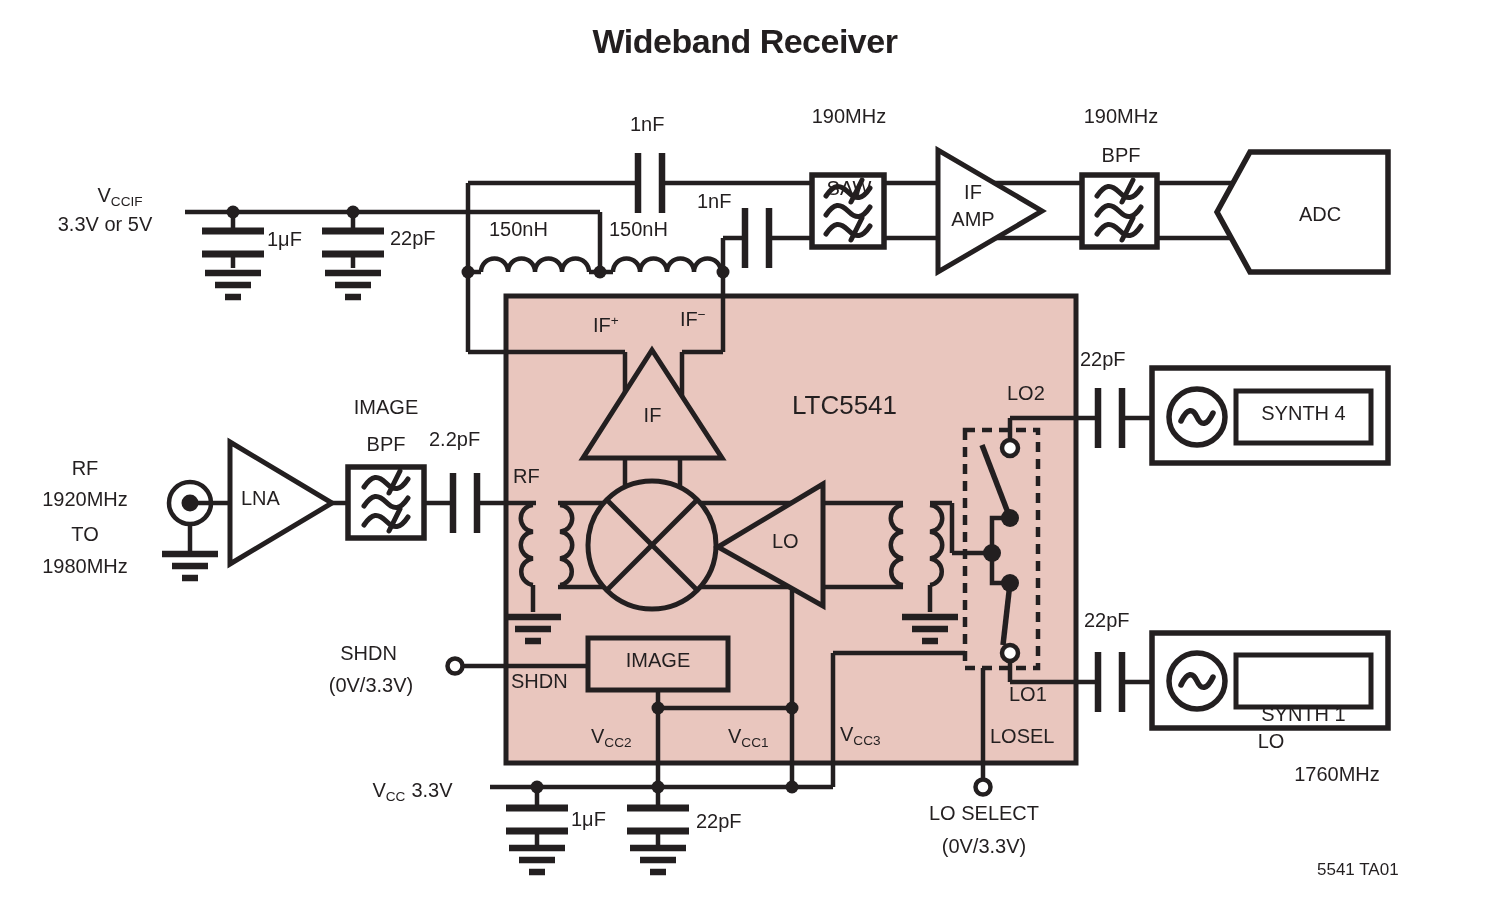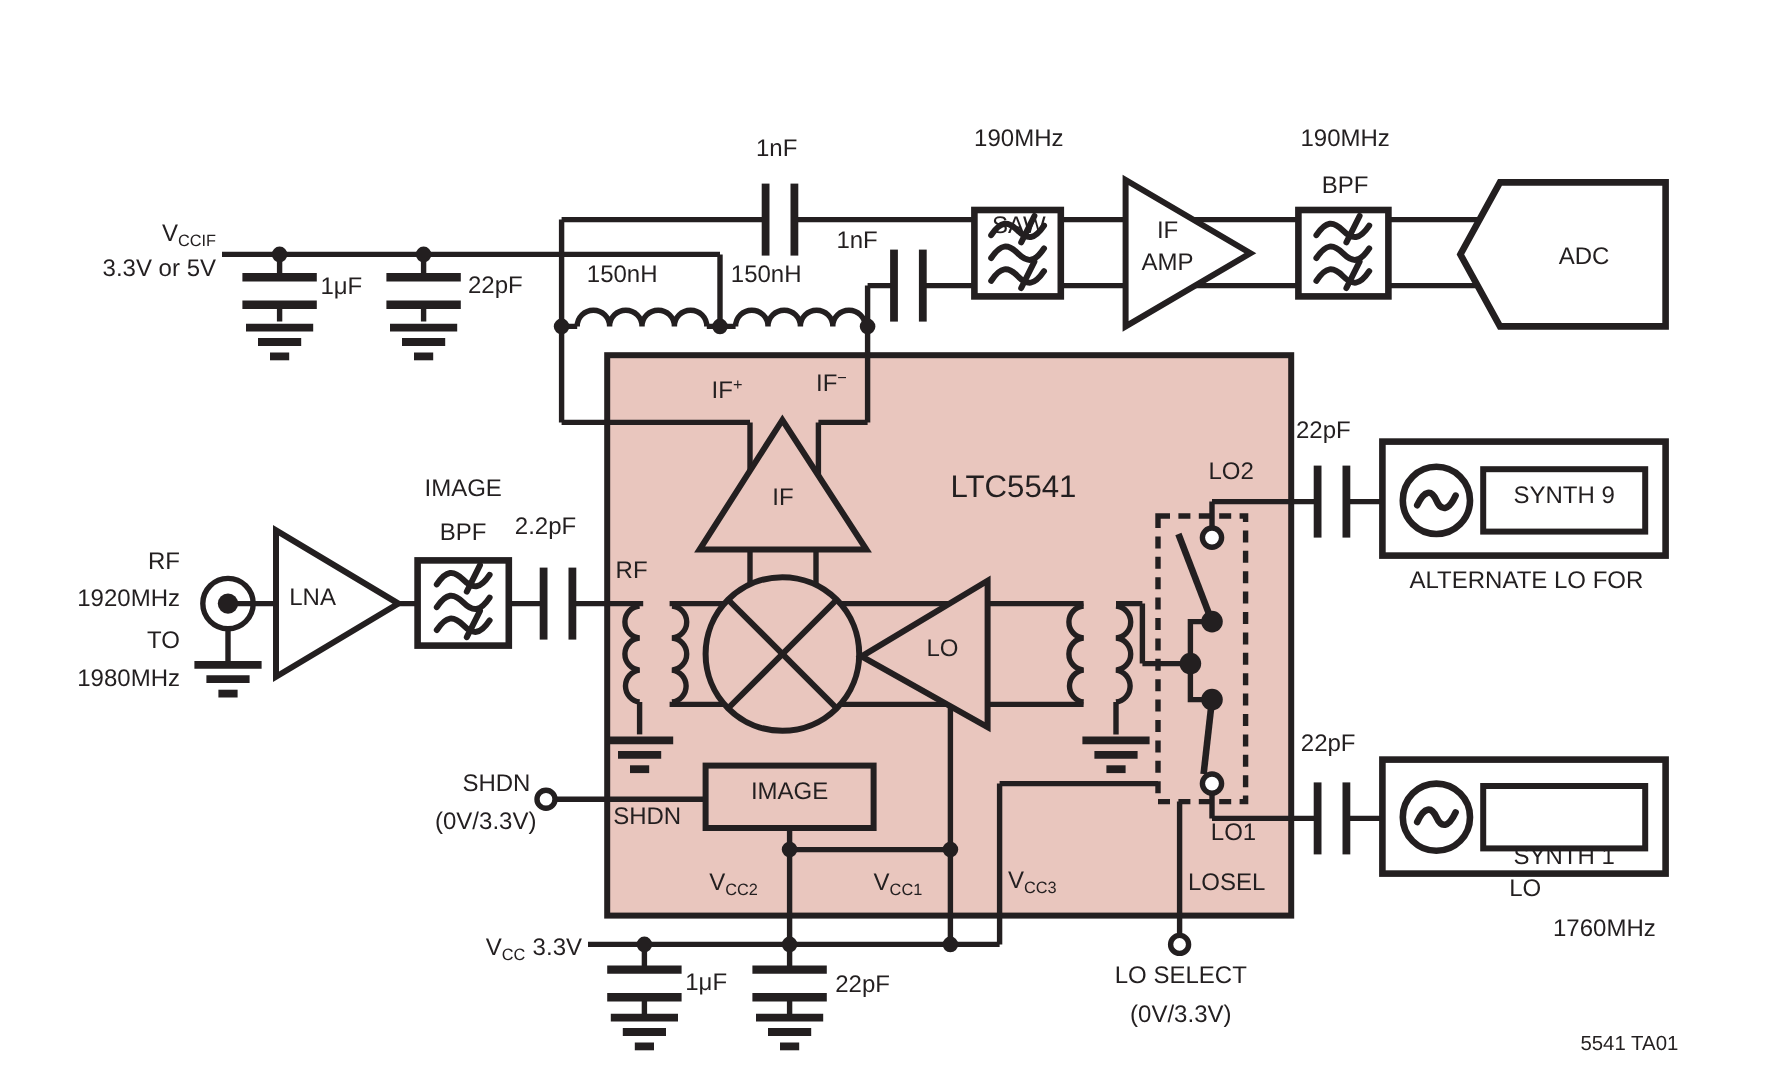--- a/index.html
+++ b/index.html
@@ -1,21 +1,21 @@
 <!DOCTYPE html>
 <html><head>
 <meta charset="utf-8">
 <style>
   html,body{margin:0;padding:0;background:#fff;}
   #canvas{position:relative;width:1485px;height:910px;background:#ffffff;overflow:hidden;
           font-family:"Liberation Sans", sans-serif;color:#231f20;}
   #wiring{position:absolute;left:0;top:0;}
   .lbl{position:absolute;font-size:20px;line-height:1.05;white-space:nowrap;color:#231f20;}
   .ctr{text-align:center;}
-  .rgt{text-align:right;}
+  .rgt{text-align:center;}
   .title{font-size:34px;font-weight:bold;letter-spacing:-0.5px;}
   .chipname{font-size:26px;}
   .caption{font-size:17px;}
   sub{font-size:68%;vertical-align:-0.28em;}
   sup{font-size:68%;vertical-align:0.5em;}
   .sp{margin-left:6px;}
 </style>
 </head>
 <body>
 
@@ -194,20 +194,21 @@
 
     <g fill="#ffffff" stroke="#231f20" stroke-width="4.5">
       <circle cx="455" cy="666" r="7.5"></circle>
       <circle cx="983" cy="787" r="7.5"></circle>
       <circle cx="1010" cy="448" r="8"></circle>
       <circle cx="1010" cy="653" r="8"></circle>
     </g>
   </g>
 </svg>
 
+<div class="lbl title ctr" style="left:445px;top:24px;width:600px;">Wideband Receiver</div>
 
 <div class="lbl rgt" style="left:60px;top:185px;width:120px;"><span>V</span><sub>CCIF</sub></div>
 <div class="lbl rgt" style="left:30px;top:214px;width:150px;">3.3V or 5V</div>
 <div class="lbl" style="left:267px;top:229px;">1μF</div>
 <div class="lbl" style="left:390px;top:228px;">22pF</div>
 
 <div class="lbl" style="left:489px;top:219px;">150nH</div>
 <div class="lbl" style="left:609px;top:219px;">150nH</div>
 <div class="lbl" style="left:630px;top:114px;">1nF</div>
 <div class="lbl" style="left:697px;top:191px;">1nF</div>
@@ -246,23 +247,22 @@
 
 <div class="lbl rgt" style="left:295px;top:643px;width:147px;">SHDN</div>
 <div class="lbl rgt" style="left:295px;top:675px;width:152px;">(0V/3.3V)</div>
 
 <div class="lbl rgt" style="left:340px;top:780px;width:145px;"><span>V</span><sub>CC</sub><span class="sp">3.3V</span></div>
 <div class="lbl" style="left:571px;top:809px;">1μF</div>
 <div class="lbl" style="left:696px;top:811px;">22pF</div>
 
 <div class="lbl" style="left:1080px;top:349px;">22pF</div>
 <div class="lbl" style="left:1084px;top:610px;">22pF</div>
-<div class="lbl ctr" style="left:1236px;top:403px;width:135px;">SYNTH 9</div>
+<div class="lbl ctr" style="left:1236px;top:403px;width:135px;">SYNTH 4</div>
 <div class="lbl ctr" style="left:1236px;top:667px;width:135px;margin-top:37px;">SYNTH 1</div>
-<div class="lbl ctr" style="left:1112px;top:474px;width:320px;">ALTERNATE LO FOR</div>
 <div class="lbl ctr" style="left:1171px;top:731px;width:200px;">LO</div>
 <div class="lbl ctr" style="left:1237px;top:764px;width:200px;">1760MHz</div>
 <div class="lbl ctr" style="left:884px;top:803px;width:200px;">LO SELECT</div>
 <div class="lbl ctr" style="left:884px;top:836px;width:200px;">(0V/3.3V)</div>
 
 <div class="lbl caption" style="left:1317px;top:861px;">5541 TA01</div>
 
 </div>
 
 </body></html>

